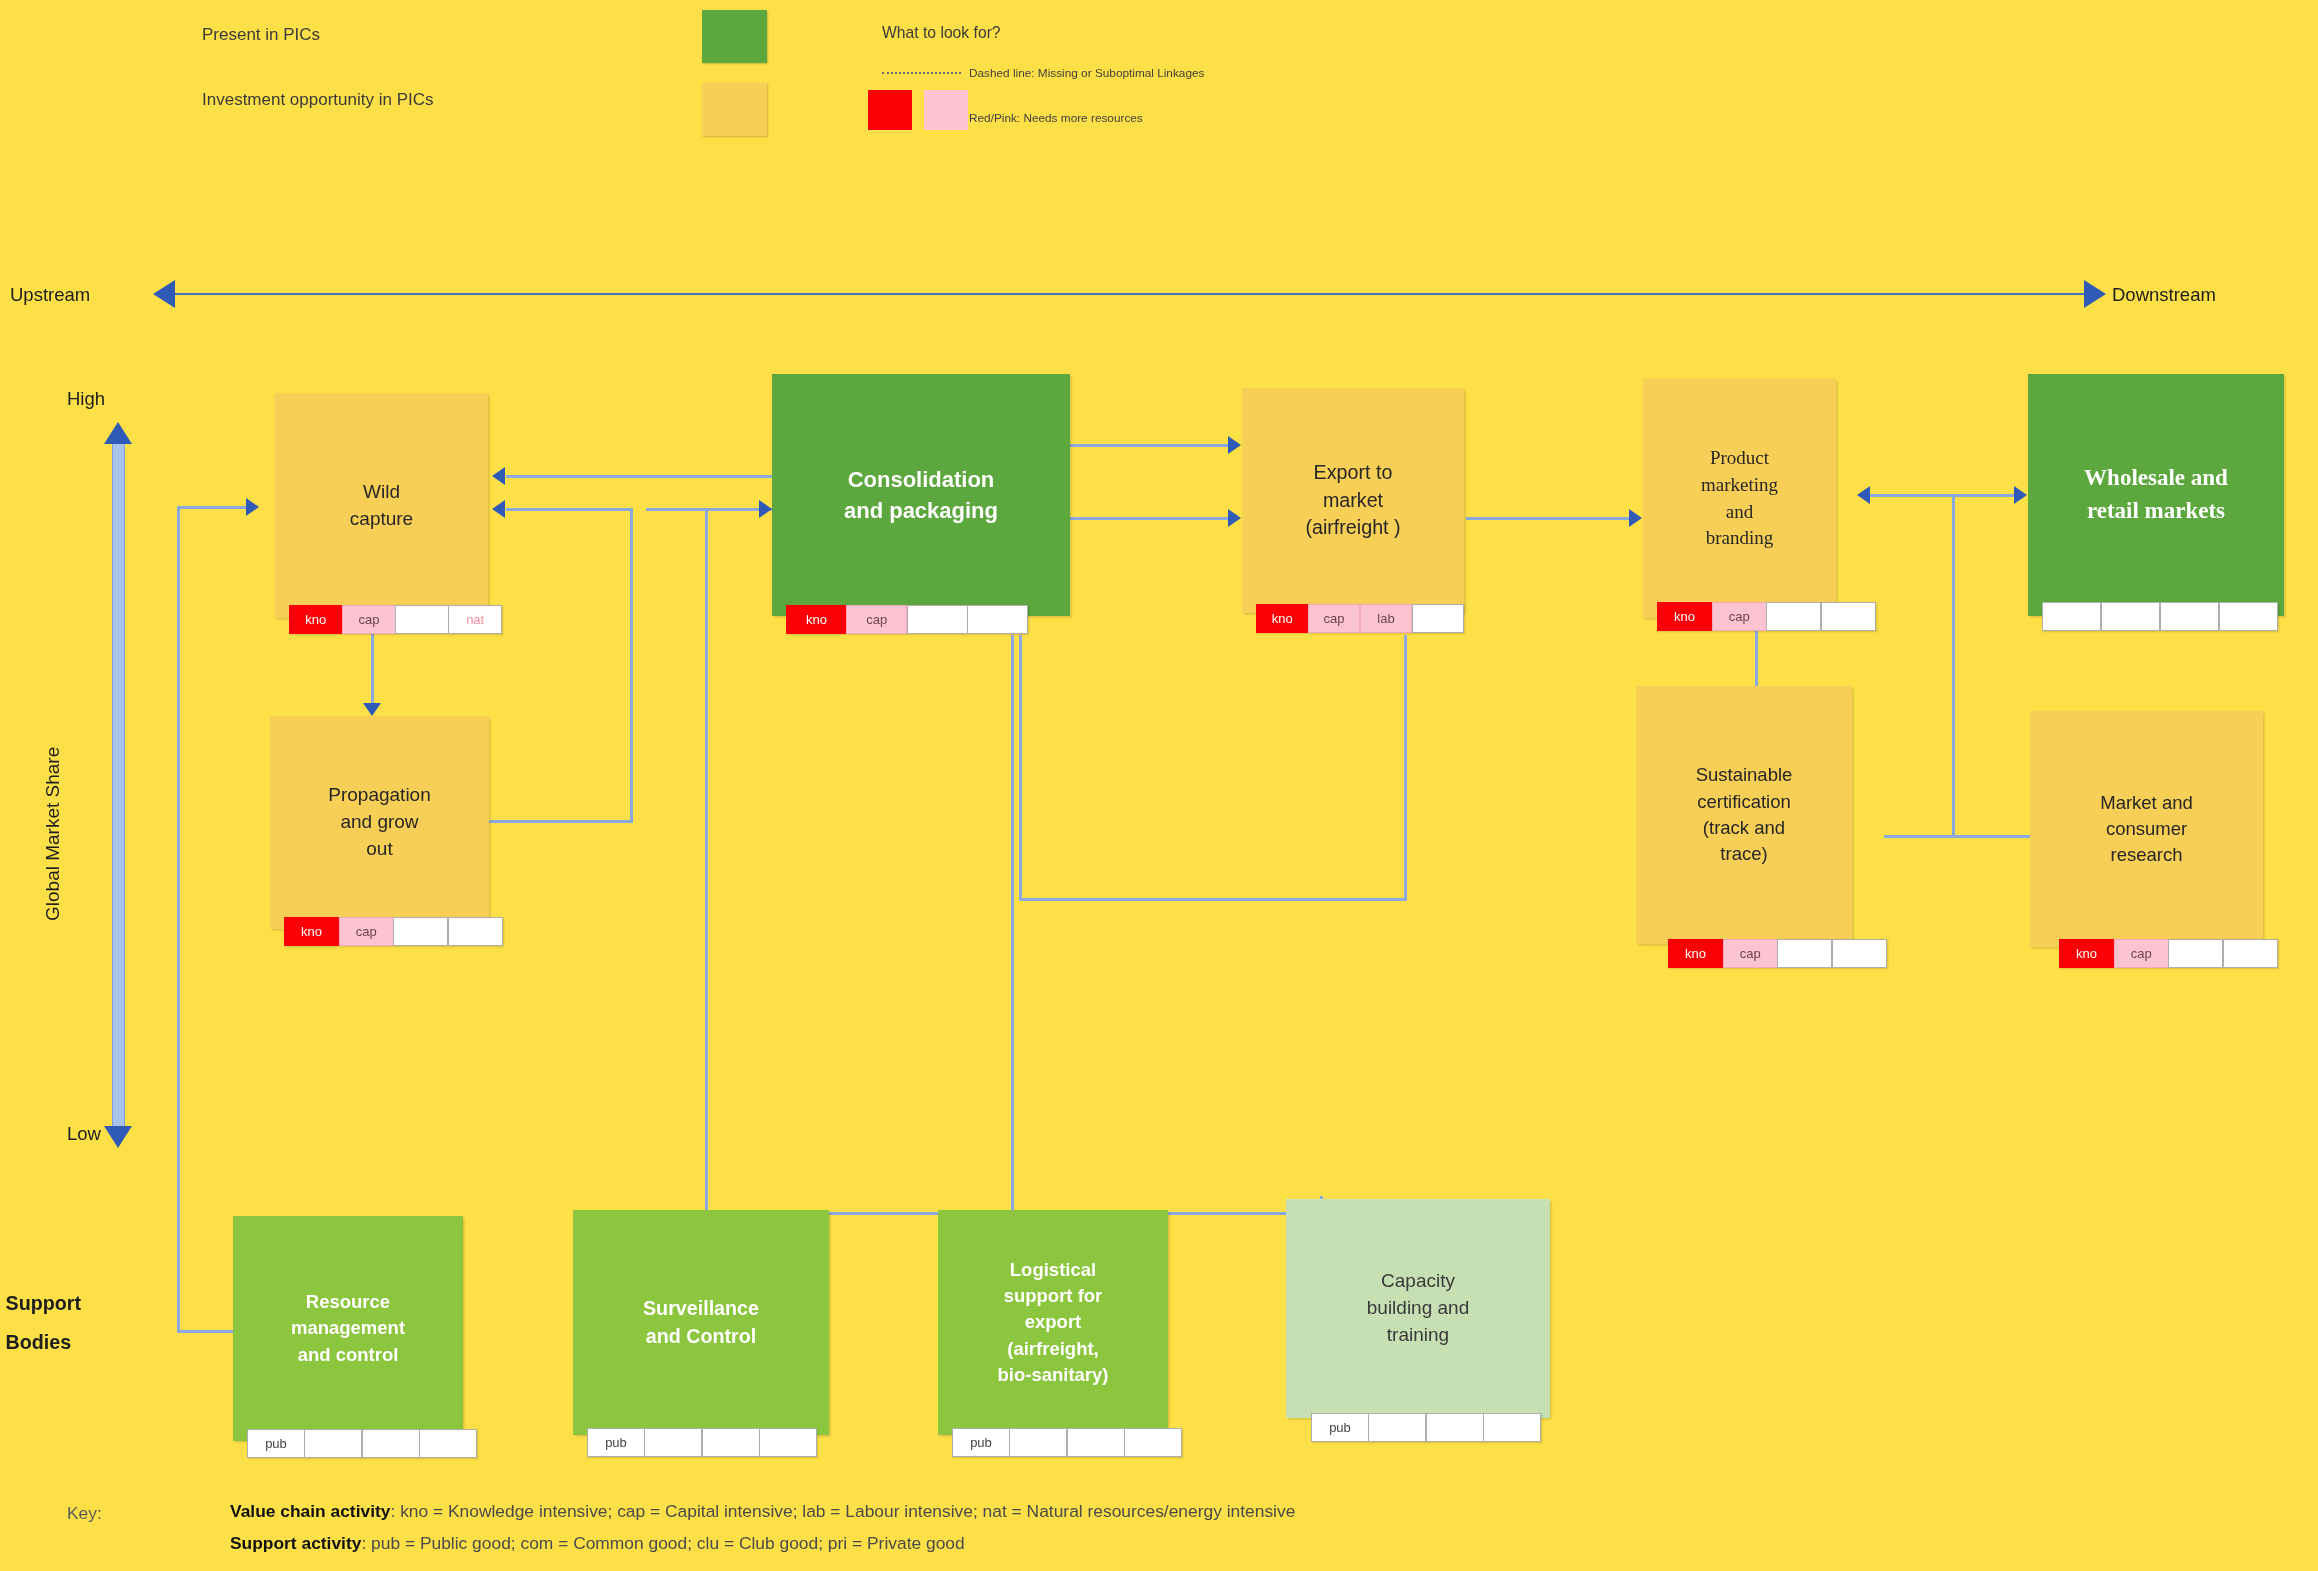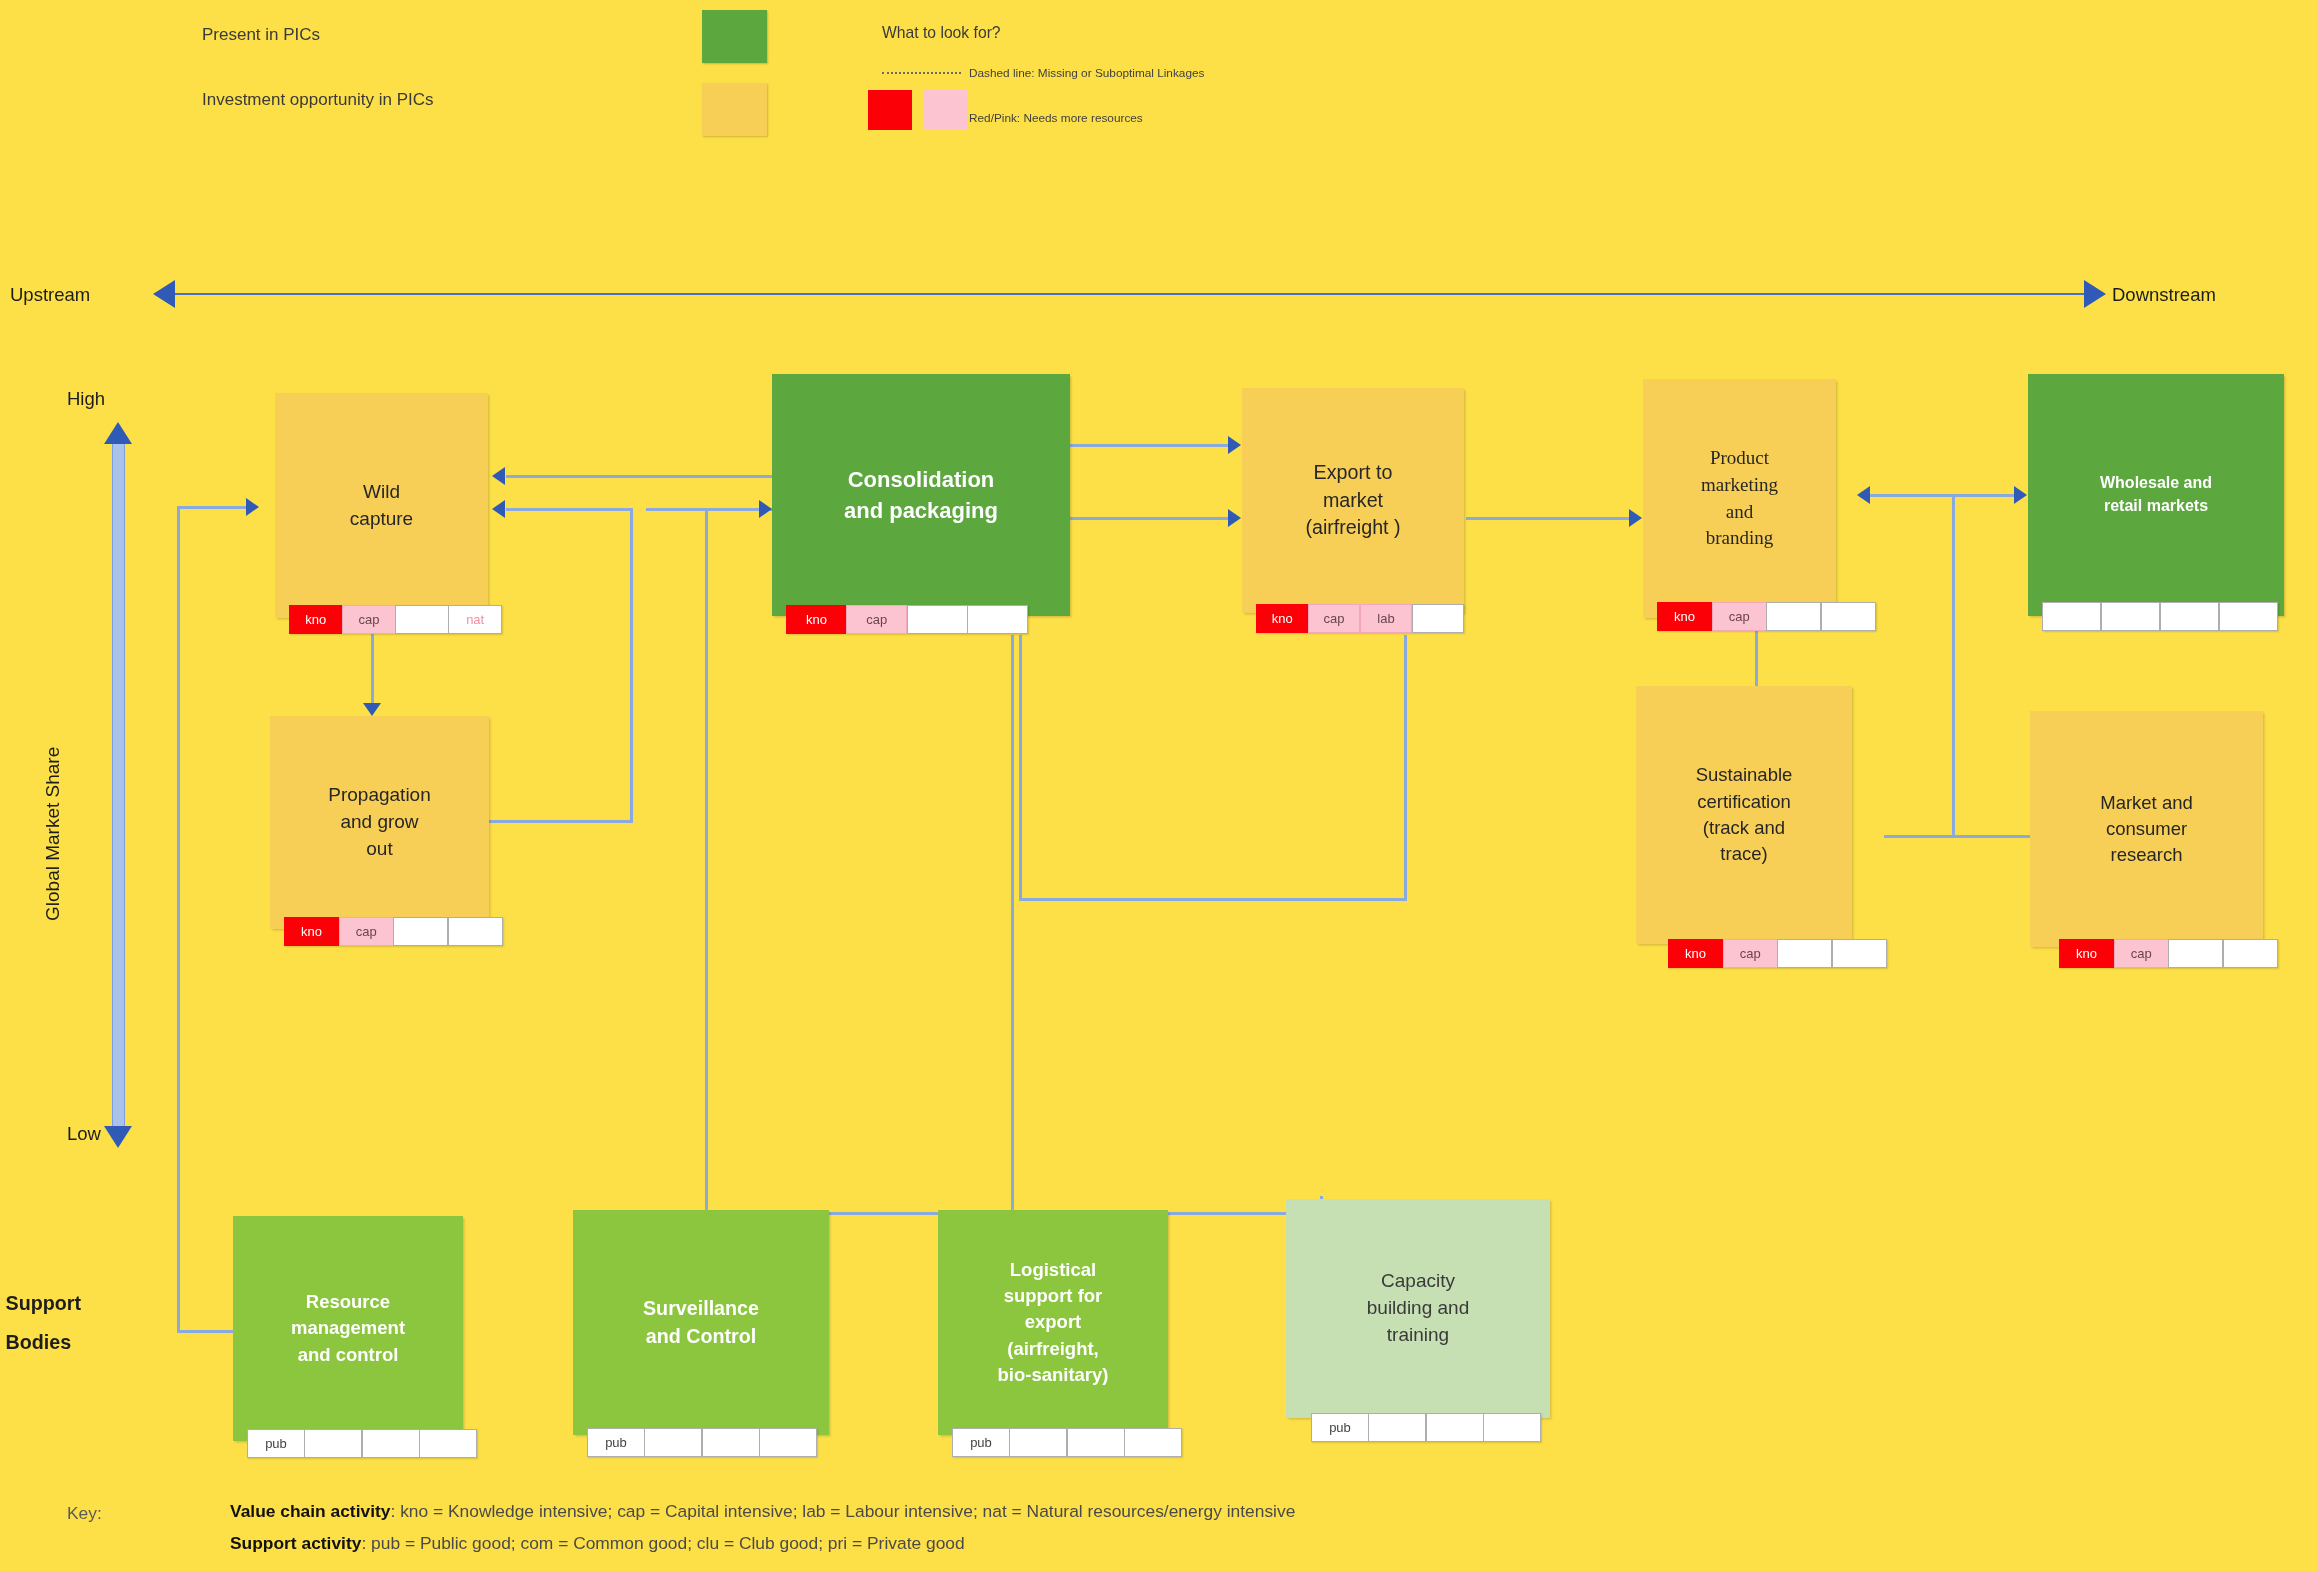--- a/index.html
+++ b/index.html
@@ -212,21 +212,21 @@
       <span>branding</span>
     </span>
   </div>
   <div class="tags" style="left:1643px;top:602px;width:219px;height:29px;">
     <div class="cell red">kno</div>
     <div class="cell pink">cap</div>
     <div class="cell"></div>
     <div class="cell"></div>
   </div>
 
-  <div class="node n-green" style="left:2028px;top:374px;width:256px;height:242px;font-size:16px;">
+  <div class="node n-green" style="left:2028px;top:374px;width:256px;height:242px;font-size:23px;font-family:Liberation Serif, serif;">
     <span>
       <span>Wholesale and</span>
       <span>retail markets</span>
     </span>
   </div>
   <div class="tags" style="left:2028px;top:602px;width:236px;height:29px;">
     <div class="cell"></div>
     <div class="cell"></div>
     <div class="cell"></div>
     <div class="cell"></div>

